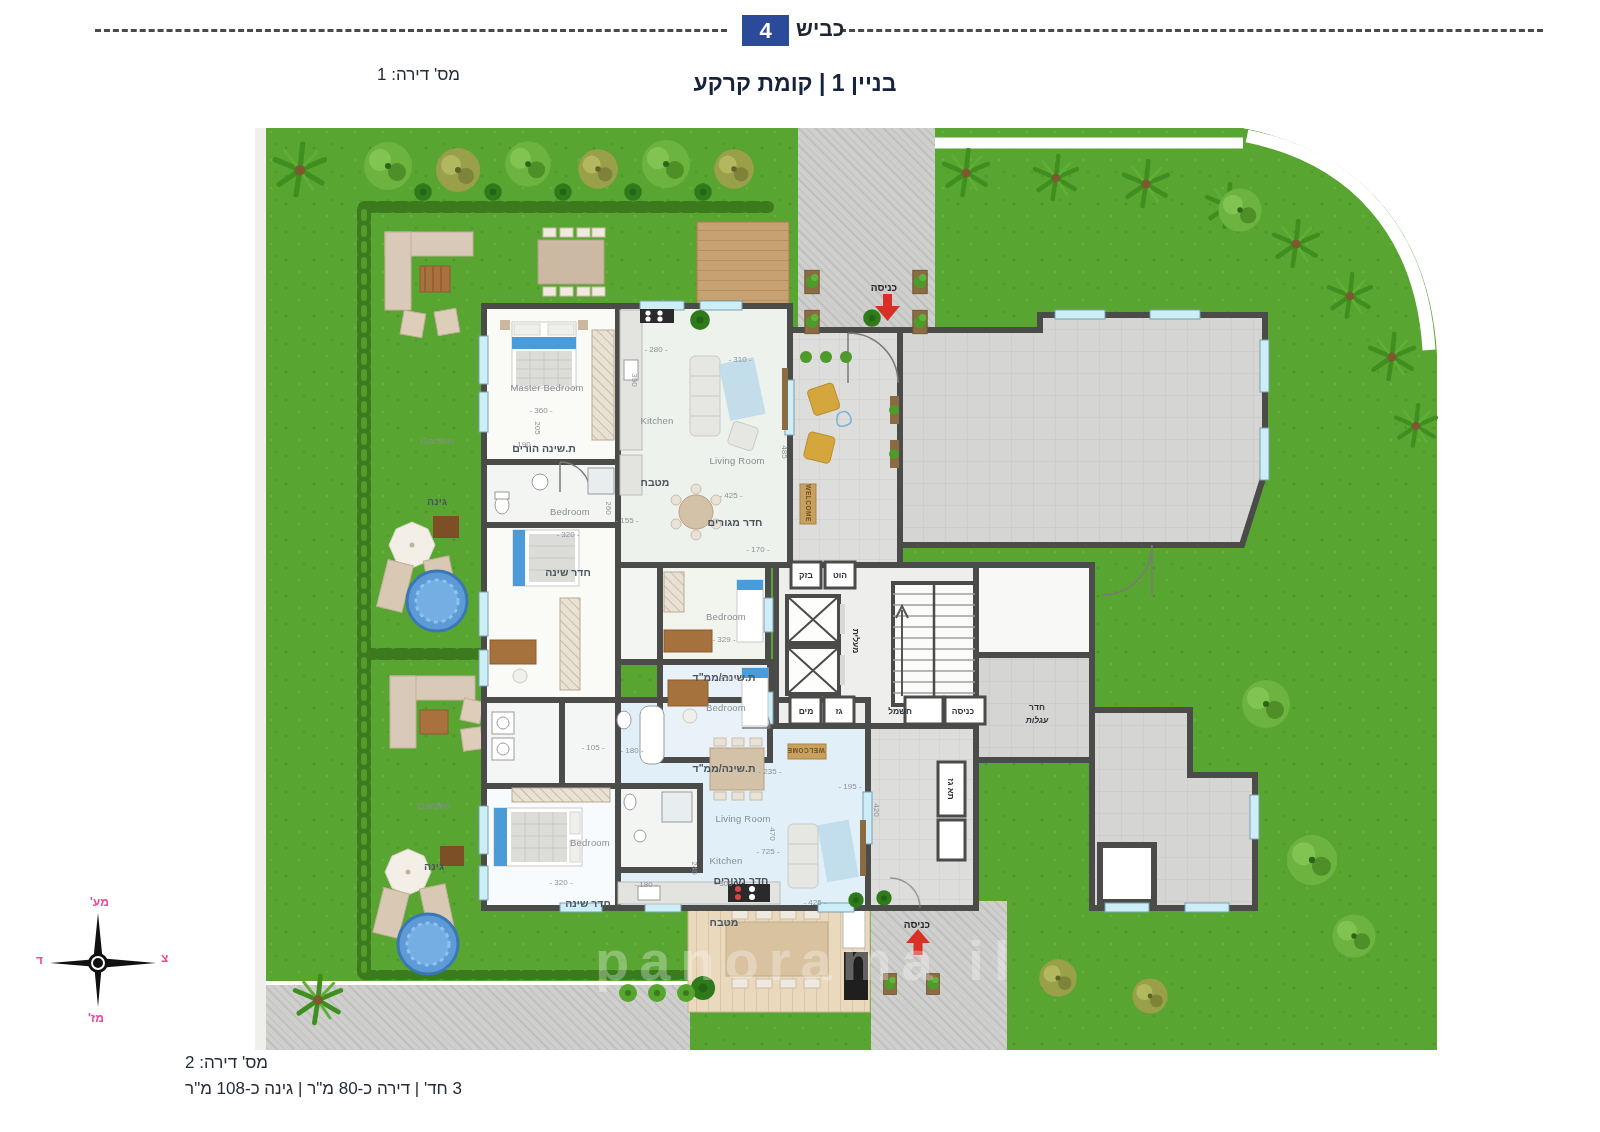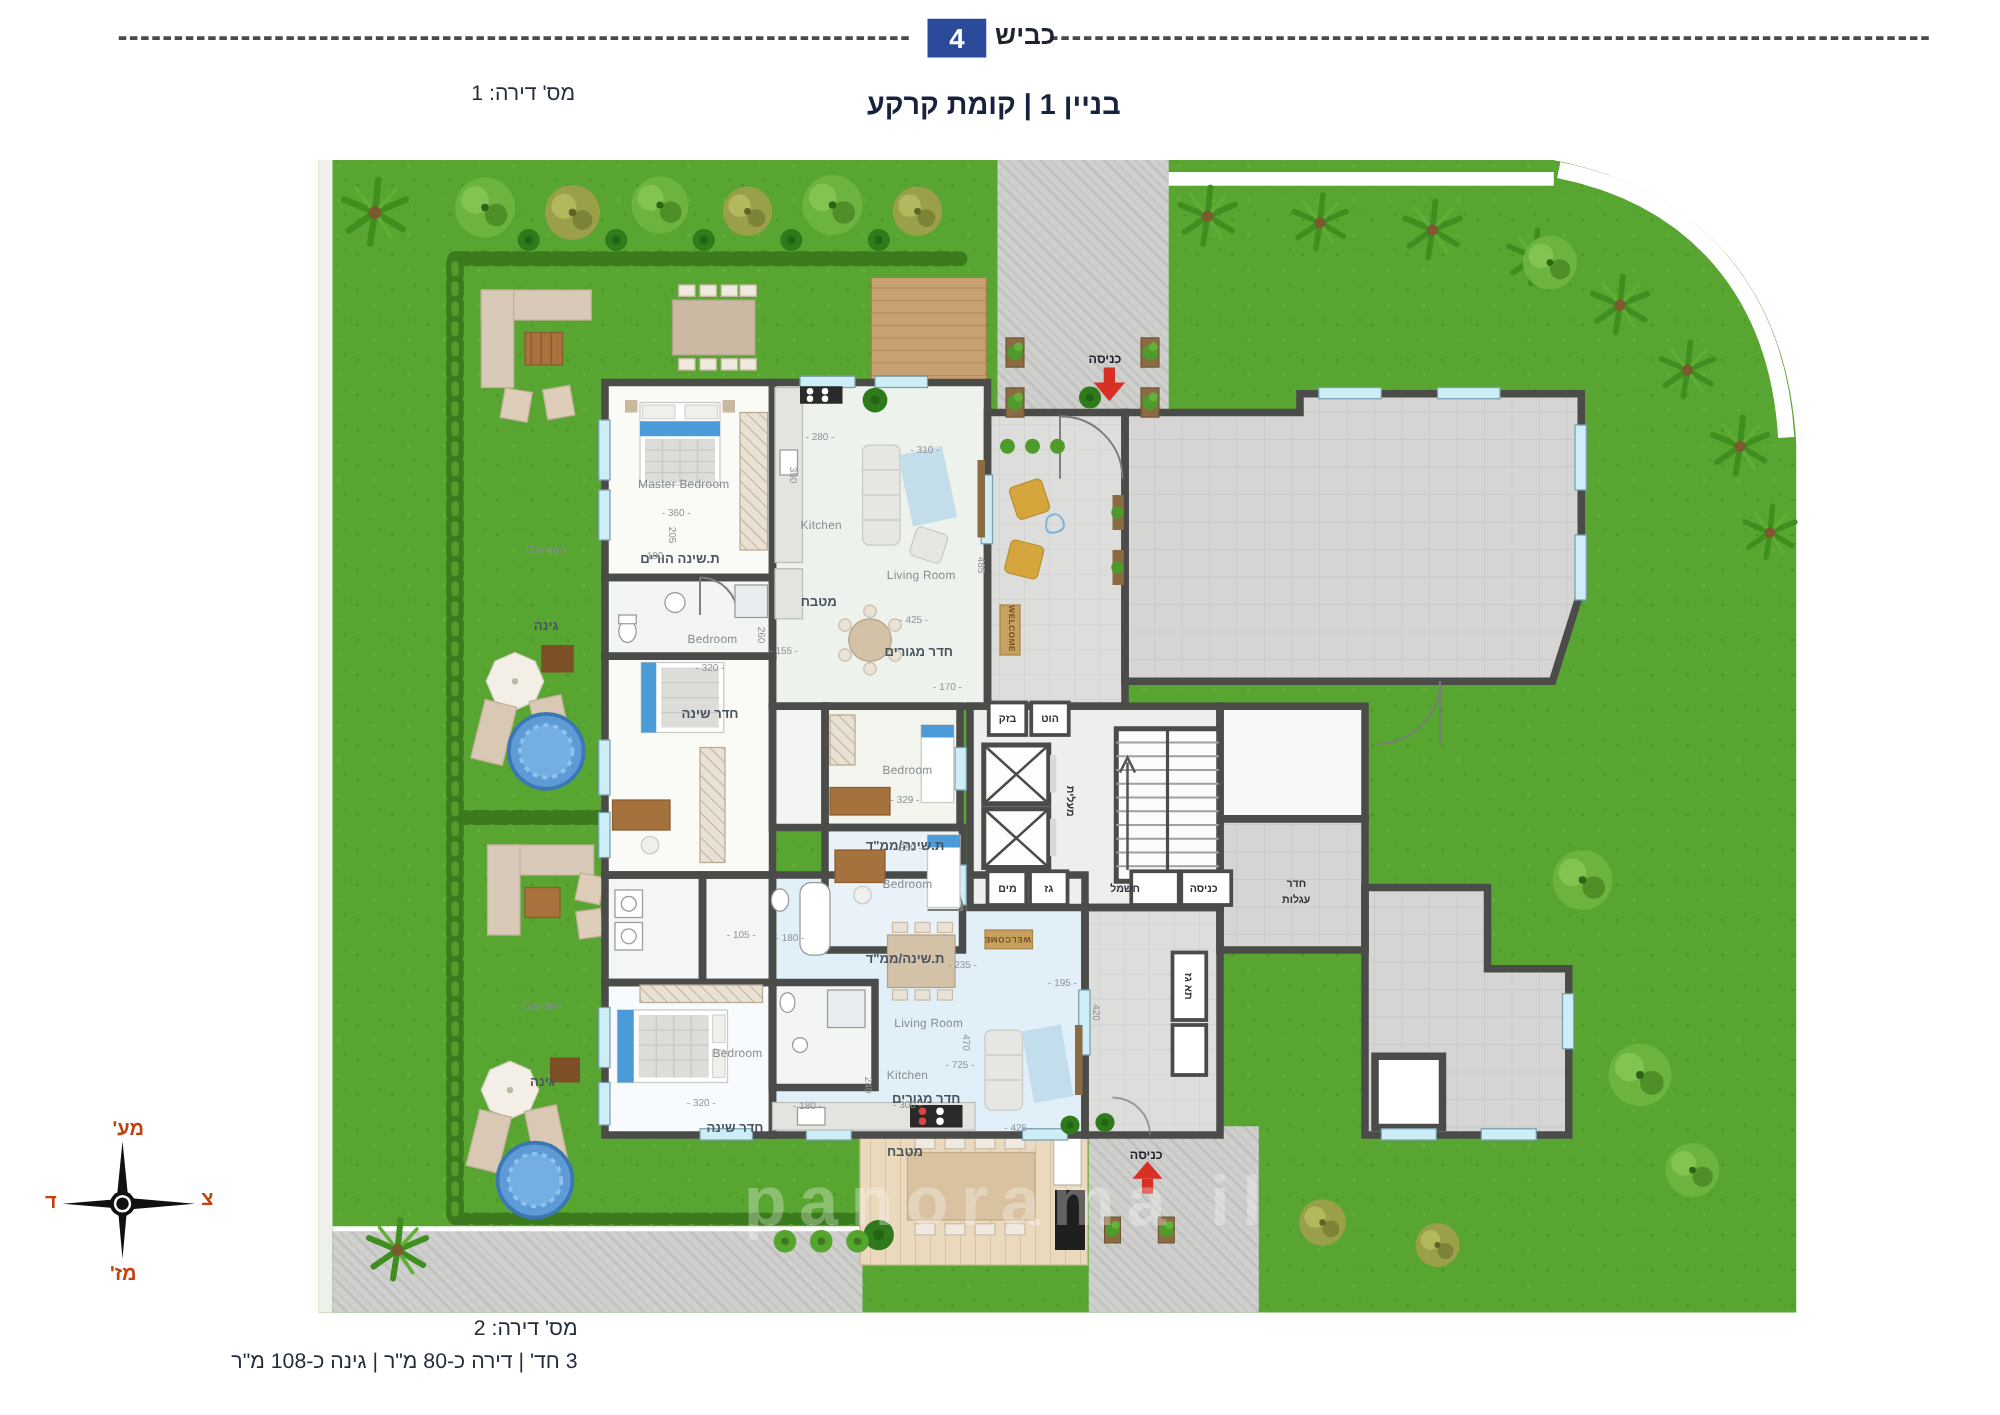--- a/index.html
+++ b/index.html
@@ -5,35 +5,35 @@
   html,body{margin:0;padding:0;background:#fff;}
   body{font-family:"Liberation Sans","DejaVu Sans",sans-serif;}
   #stage{position:relative;width:1600px;height:1132px;background:#fff;overflow:hidden;}
   .abs{position:absolute;}
   
   .road-dash{position:absolute;top:29px;height:0;border-top:3px dashed #4a4a4a;}
   .road-badge{position:absolute;left:742px;top:15px;width:47px;height:31px;background:#2b4a99;color:#fff;
     font-size:22px;font-weight:bold;display:flex;align-items:center;justify-content:center;}
   .road-label{position:absolute;left:796px;top:17px;font-size:21px;font-weight:bold;color:#1e2430;direction:rtl;}
   .page-title{position:absolute;left:680px;top:70px;width:230px;text-align:center;font-size:23px;font-weight:bold;color:#17223e;direction:rtl;white-space:nowrap;}
-  .info{position:absolute;direction:rtl;text-align:right;color:#232c39;font-size:17px;line-height:26px;white-space:nowrap;}
+  .info{position:absolute;direction:rtl;text-align:left;color:#232c39;font-size:17px;line-height:26px;white-space:nowrap;}
   #info1{right:1140px;top:62px;}
   #info2{right:1138px;top:1050px;}
   
   .plan-label{position:absolute;white-space:nowrap;line-height:1;direction:rtl;}
   .en{font-size:9.5px;color:#878d92;letter-spacing:.2px;direction:ltr;}
   .he{font-size:10.5px;color:#4a545e;font-weight:bold;margin-top:48px;}
   .dim{font-size:8px;color:#8d9298;direction:ltr;}
   .util{font-size:8.5px;color:#2e3338;font-weight:bold;}
   .ent{font-size:10px;color:#1f2328;font-weight:bold;}
   .wel{font-size:6.5px;color:#6f5124;font-weight:bold;letter-spacing:.5px;direction:ltr;}
   .watermark{position:absolute;left:595px;top:928px;font-size:56px;font-weight:bold;color:rgba(255,255,255,.30);letter-spacing:10px;}
   
   #compass{left:28px;top:895px;width:150px;height:140px;}
-  .cp{position:absolute;font-size:16px;font-weight:bold;color:#c2410c;direction:rtl;}
+  .cp{position:absolute;font-size:12px;font-weight:bold;color:#ec4899;direction:rtl;}
 </style>
 </head>
 <body>
 
 <div id="stage">
 
   <div class="road-dash" style="left:95px;width:632px;"></div>
   <div class="road-dash" style="left:840px;width:703px;"></div>
   <div class="road-badge">
       <span>4</span>
@@ -509,21 +509,21 @@
       <div class="plan-label ent" style="left: 884px; top: 288px; transform: translate(-50%, -50%);">כניסה</div>
       <div class="plan-label ent" style="left: 917px; top: 925px; transform: translate(-50%, -50%);">כניסה</div>
       <div class="plan-label util" style="left: 806px; top: 575px; transform: translate(-50%, -50%);">בזק</div>
       <div class="plan-label util" style="left: 840px; top: 575px; transform: translate(-50%, -50%);">הוט</div>
       <div class="plan-label util" style="left: 806px; top: 711px; transform: translate(-50%, -50%);">מים</div>
       <div class="plan-label util" style="left: 839px; top: 711px; transform: translate(-50%, -50%);">גז</div>
       <div class="plan-label util" style="left: 900px; top: 711px; transform: translate(-50%, -50%);">חשמל</div>
       <div class="plan-label util" style="left: 963px; top: 711px; transform: translate(-50%, -50%);">כניסה</div>
       <div class="plan-label util" style="left: 856px; top: 641px; transform: translate(-50%, -50%) rotate(90deg);">מעלית</div>
       <div class="plan-label util" style="left: 1037px; top: 707px; transform: translate(-50%, -50%);">חדר</div>
-      <div class="plan-label util" style="left: 1037px; top: 720px; transform: translate(-50%, -50%);">עגלות</div>
+      <div class="plan-label util" style="left: 1037px; top: 720px; transform: translate(-50%, -50%); font-style: italic;">עגלות</div>
       <div class="plan-label util" style="left: 951px; top: 789px; transform: translate(-50%, -50%) rotate(90deg);">תא גז</div>
       <div class="plan-label wel" style="left: 808px; top: 503px; transform: translate(-50%, -50%) rotate(90deg);">WELCOME</div>
       <div class="plan-label wel" style="left: 806px; top: 750px; transform: translate(-50%, -50%) rotate(180deg);">WELCOME</div>
       <div class="plan-label dim" style="left: 656px; top: 350px; transform: translate(-50%, -50%);">- 280 -</div>
       <div class="plan-label dim" style="left: 634px; top: 380px; transform: translate(-50%, -50%) rotate(90deg);">390</div>
       <div class="plan-label dim" style="left: 740px; top: 360px; transform: translate(-50%, -50%);">- 310 -</div>
       <div class="plan-label dim" style="left: 784px; top: 452px; transform: translate(-50%, -50%) rotate(90deg);">485</div>
       <div class="plan-label dim" style="left: 731px; top: 496px; transform: translate(-50%, -50%);">- 425 -</div>
       <div class="plan-label dim" style="left: 524px; top: 445px; transform: translate(-50%, -50%);">- 190 -</div>
       <div class="plan-label dim" style="left: 537px; top: 428px; transform: translate(-50%, -50%) rotate(90deg);">205</div>

